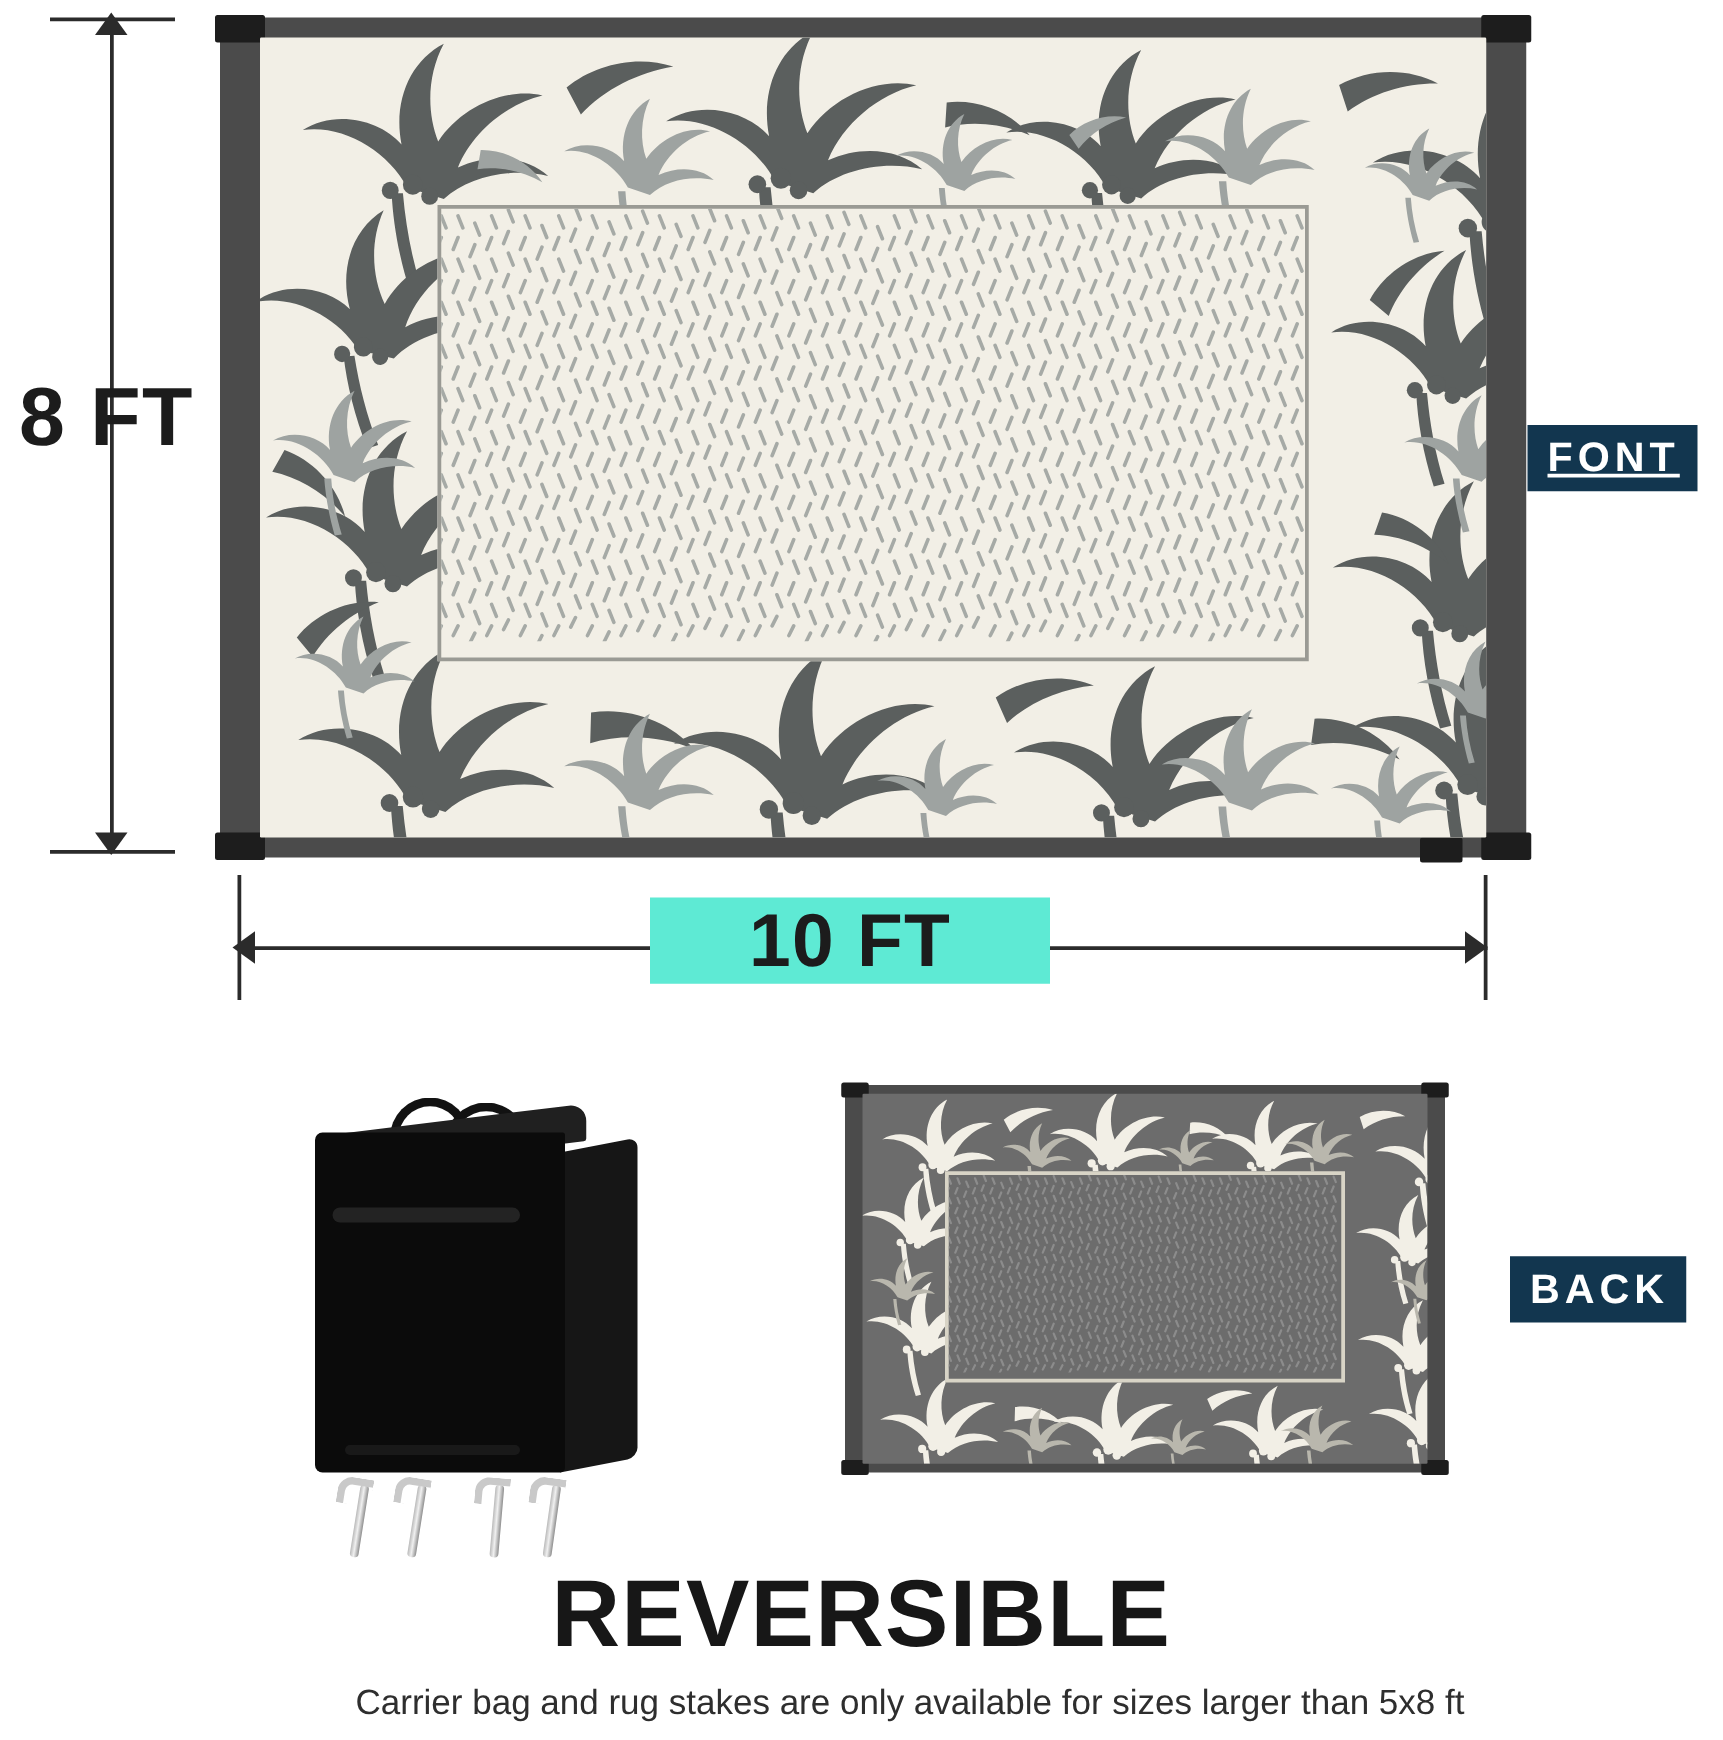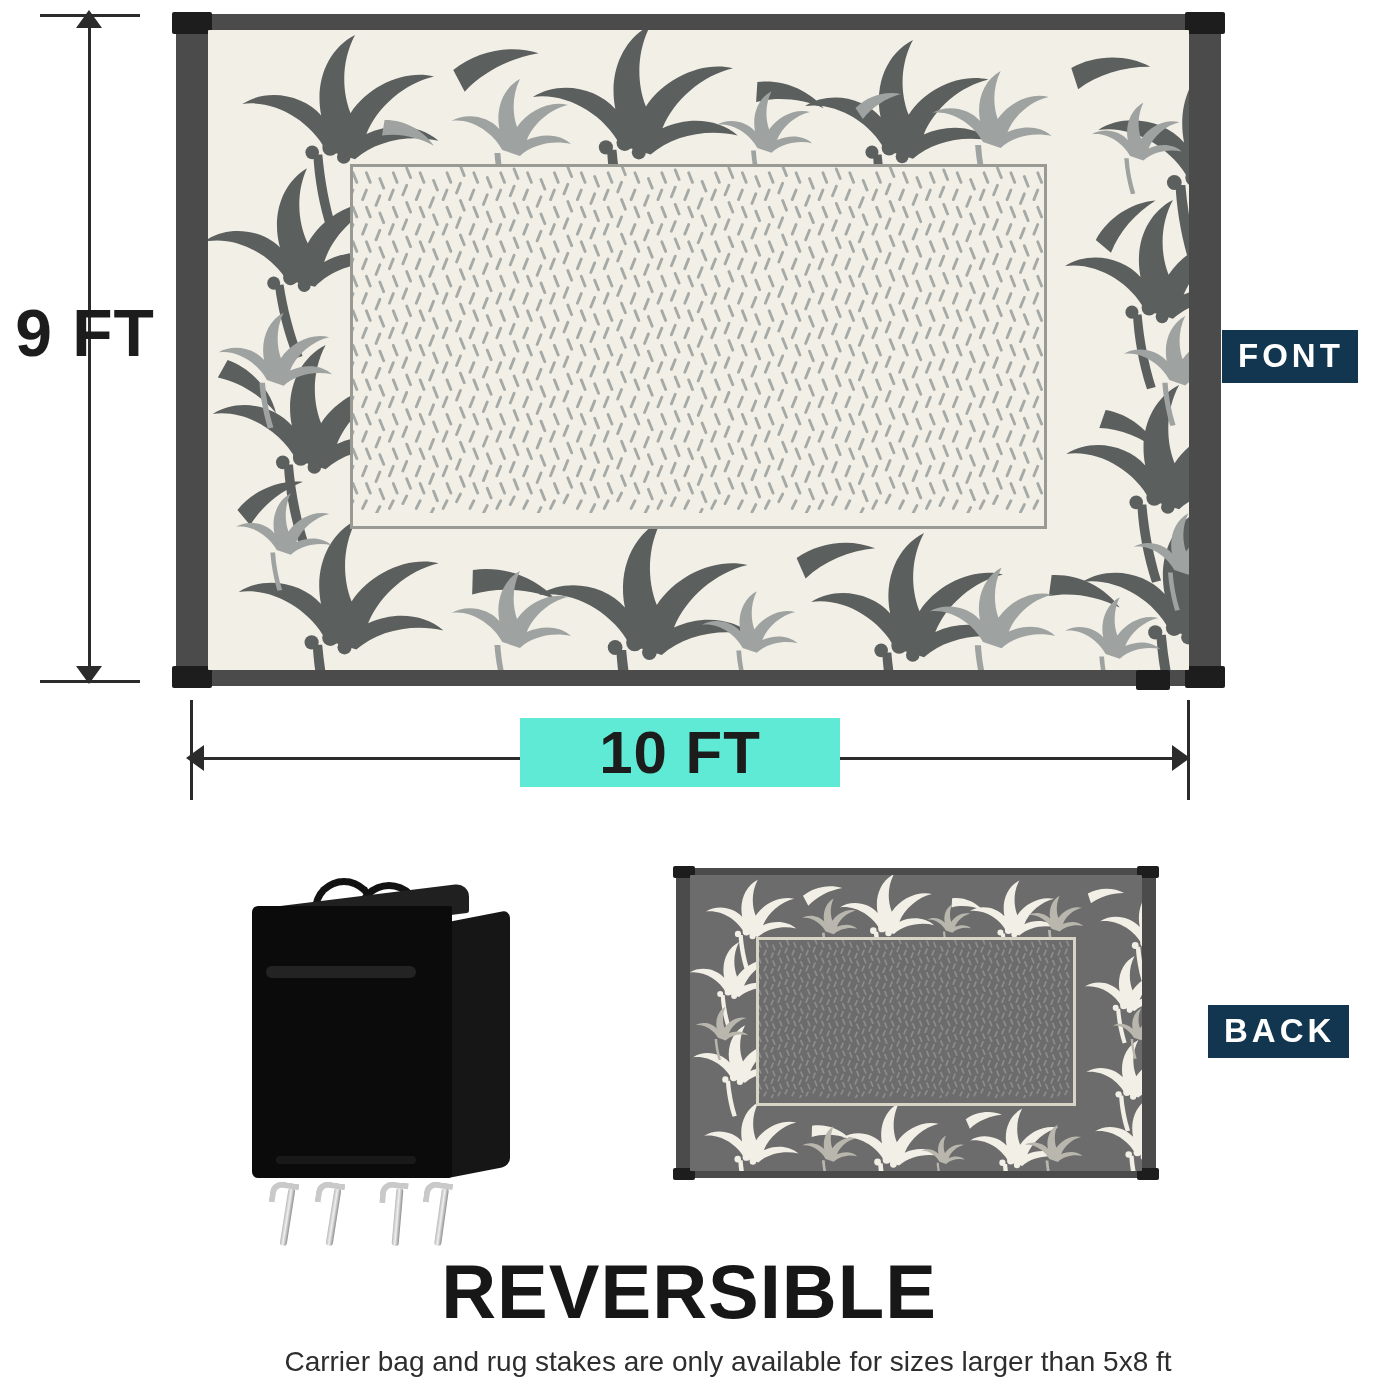--- a/index.html
+++ b/index.html
@@ -109,21 +109,21 @@
   .badge {
     background: #12364f;
     color: #ffffff;
     font-weight: 700;
     letter-spacing: 4px;
     font-size: 33px;
     padding: 9px 14px 11px 16px;
     font-family: "Liberation Sans", sans-serif;
     line-height: 1;
   }
-  #badge-font { left: 1222px; top: 330px; }
+  #badge-font { left: 1222px; top: 340px; text-decoration: underline; }
   #badge-back { left: 1208px; top: 1005px; }
 
   
   .mat-wrap { position: absolute; }
 
   .mat-edge {
     position: absolute;
     inset: 0;
     background: #4b4b4b;
     border-radius: 2px;
@@ -253,21 +253,21 @@
   }
 </style>
 </head>
 <body>
 
 <div class="abs" id="vtick-top"></div>
 <div class="abs" id="vtick-bot"></div>
 <div class="abs" id="vline"></div>
 <div class="abs arrow-up"></div>
 <div class="abs arrow-down"></div>
-<div class="abs" id="dim-height-label">9 FT</div>
+<div class="abs" id="dim-height-label">8 FT</div>
 
 <div class="abs" id="htick-left"></div>
 <div class="abs" id="htick-right"></div>
 <div class="abs" id="hline"></div>
 <div class="abs arrow-left"></div>
 <div class="abs arrow-right"></div>
 <div class="abs" id="dim-width-label">10 FT</div>
 
 <div class="mat-wrap" id="mat-front">
   <div class="mat-edge"></div>

